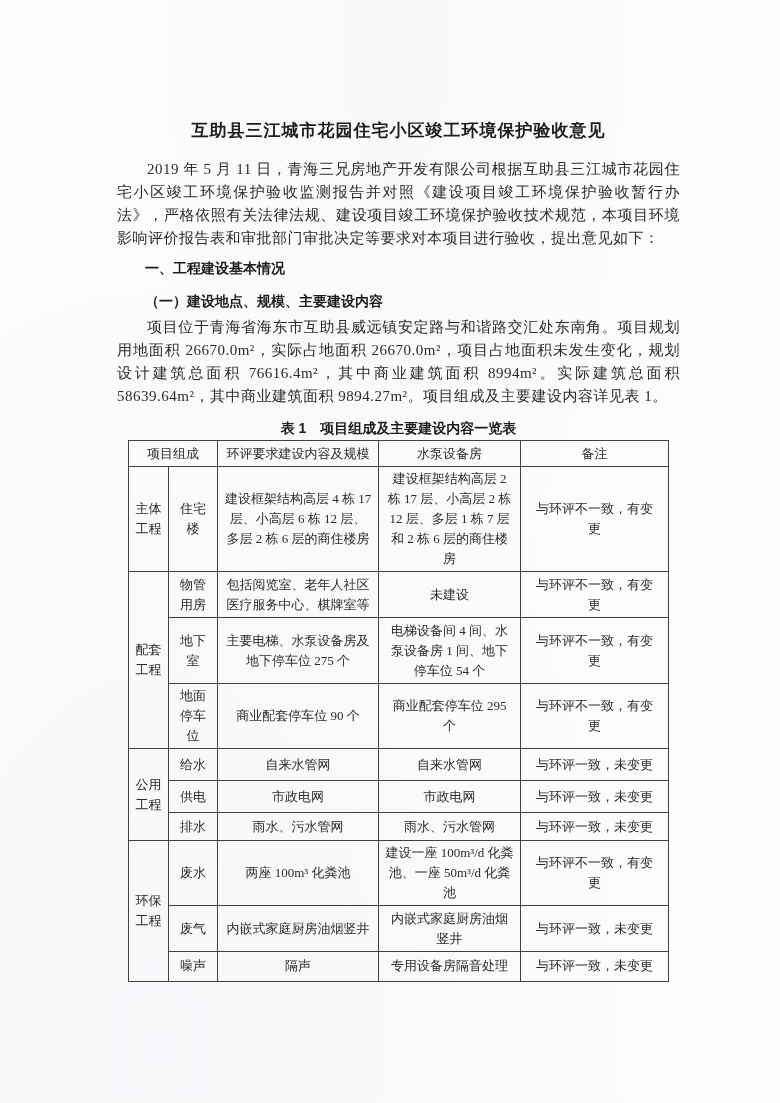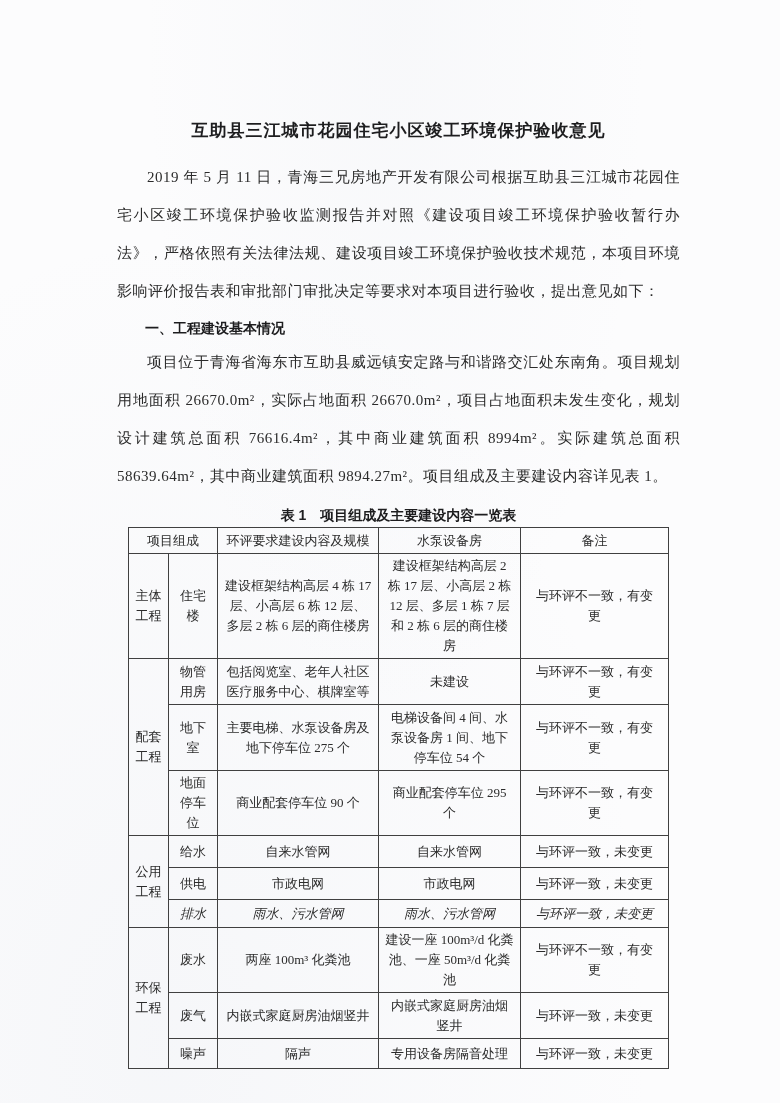--- a/index.html
+++ b/index.html
@@ -29,21 +29,21 @@
     font-size: 17px;
     font-weight: bold;
     line-height: 26px;
     text-align: center;
     letter-spacing: 1px;
     color: #1d1d1f;
   }
   .para {
     margin: 0;
     font-size: 15px;
-    line-height: 38px;
+    line-height: 23px;
     text-align: justify;
     text-indent: 2em;
     letter-spacing: 0.5px;
   }
   .sec-heading {
     margin: 4px 0 0 0;
     font-family: "Liberation Sans", "DejaVu Sans", sans-serif;
     font-size: 14px;
     font-weight: bold;
     line-height: 29px;
@@ -79,37 +79,38 @@
   .project-table td.group-cell { padding: 2px 4px; }
   .project-table td.item-cell  { padding: 2px 7px; }
   .project-table td.note-cell  { padding: 2px 10px; }
   tr.r-header { height: 26px; }
   tr.r1  { height: 84px; }
   tr.r2  { height: 46px; }
   tr.r3  { height: 66px; }
   tr.r4  { height: 60px; }
   tr.r5  { height: 32px; }
   tr.r6  { height: 32px; }
-  tr.r7  { height: 28px; font-style: italic; }
+  tr.r7  { height: 28px; }
   tr.r8  { height: 52px; }
   tr.r9  { height: 46px; }
-  tr.r10 { height: 30px; }
+  tr.r10 { height: 30px; font-family: Liberation Mono, monospace; }
 </style>
 </head>
 <body>
 
 <div class="page">
   <div class="content">
 
     <h1 class="doc-title">互助县三江城市花园住宅小区竣工环境保护验收意见</h1>
 
     <p class="para">2019 年 5 月 11 日，青海三兄房地产开发有限公司根据互助县三江城市花园住宅小区竣工环境保护验收监测报告并对照《建设项目竣工环境保护验收暂行办法》，严格依照有关法律法规、建设项目竣工环境保护验收技术规范，本项目环境影响评价报告表和审批部门审批决定等要求对本项目进行验收，提出意见如下：</p>
 
     <h2 class="sec-heading">一、工程建设基本情况</h2>
 
+    <h3 class="sec-heading">（一）建设地点、规模、主要建设内容</h3>
 
     <p class="para">项目位于青海省海东市互助县威远镇安定路与和谐路交汇处东南角。项目规划用地面积 26670.0m²，实际占地面积 26670.0m²，项目占地面积未发生变化，规划设计建筑总面积 76616.4m²，其中商业建筑面积 8994m²。实际建筑总面积 58639.64m²，其中商业建筑面积 9894.27m²。项目组成及主要建设内容详见表 1。</p>
 
     <div class="table-caption">表 1　项目组成及主要建设内容一览表</div>
 
     <table class="project-table">
       <colgroup>
         <col style="width:40px">
         <col style="width:49px">
         <col style="width:161px">

